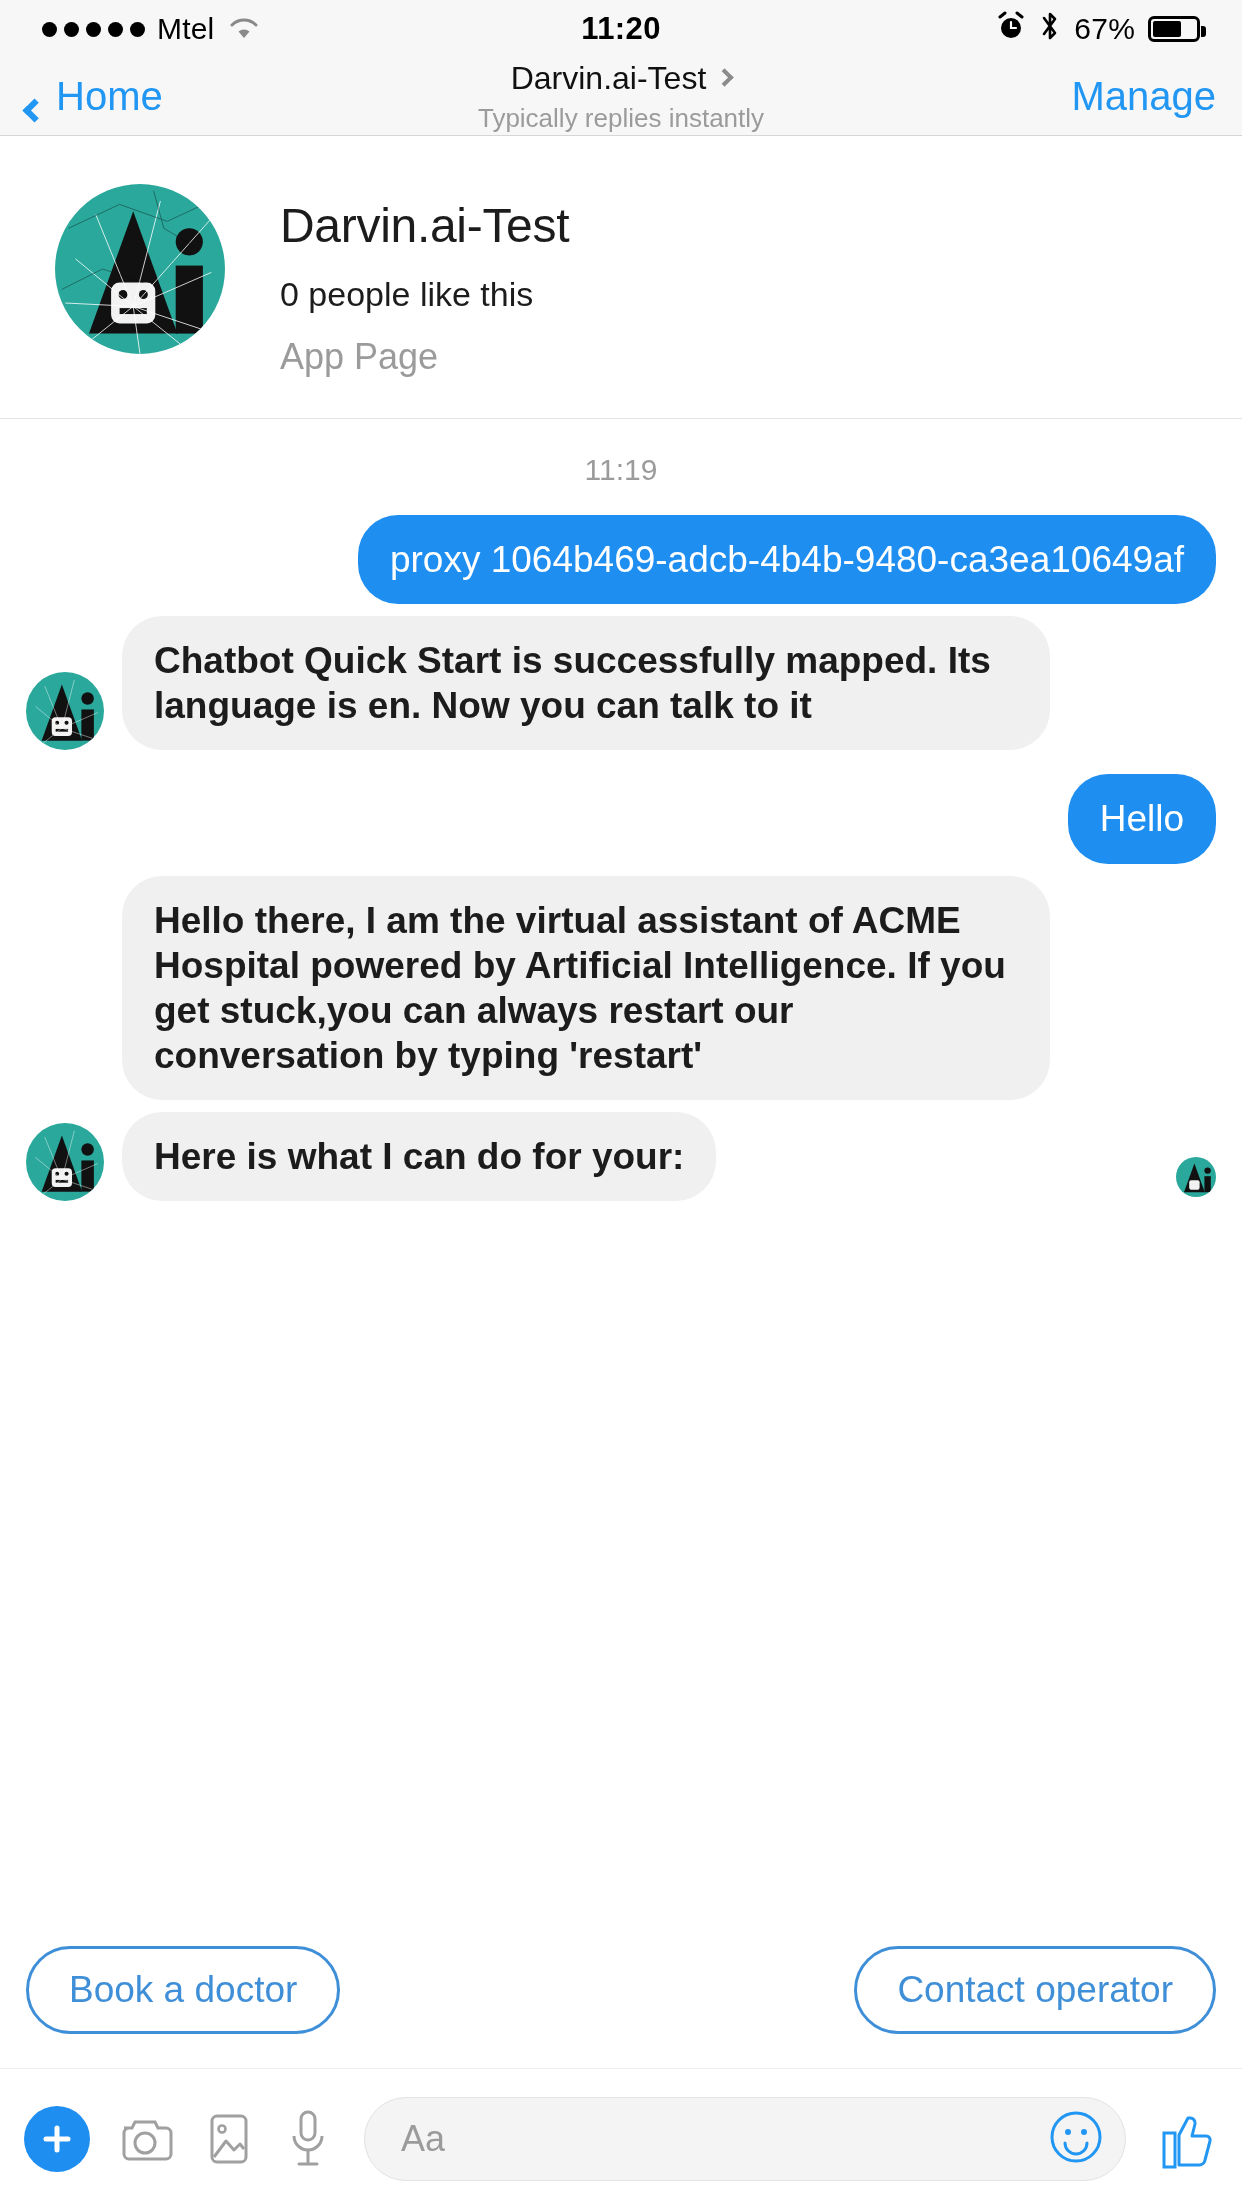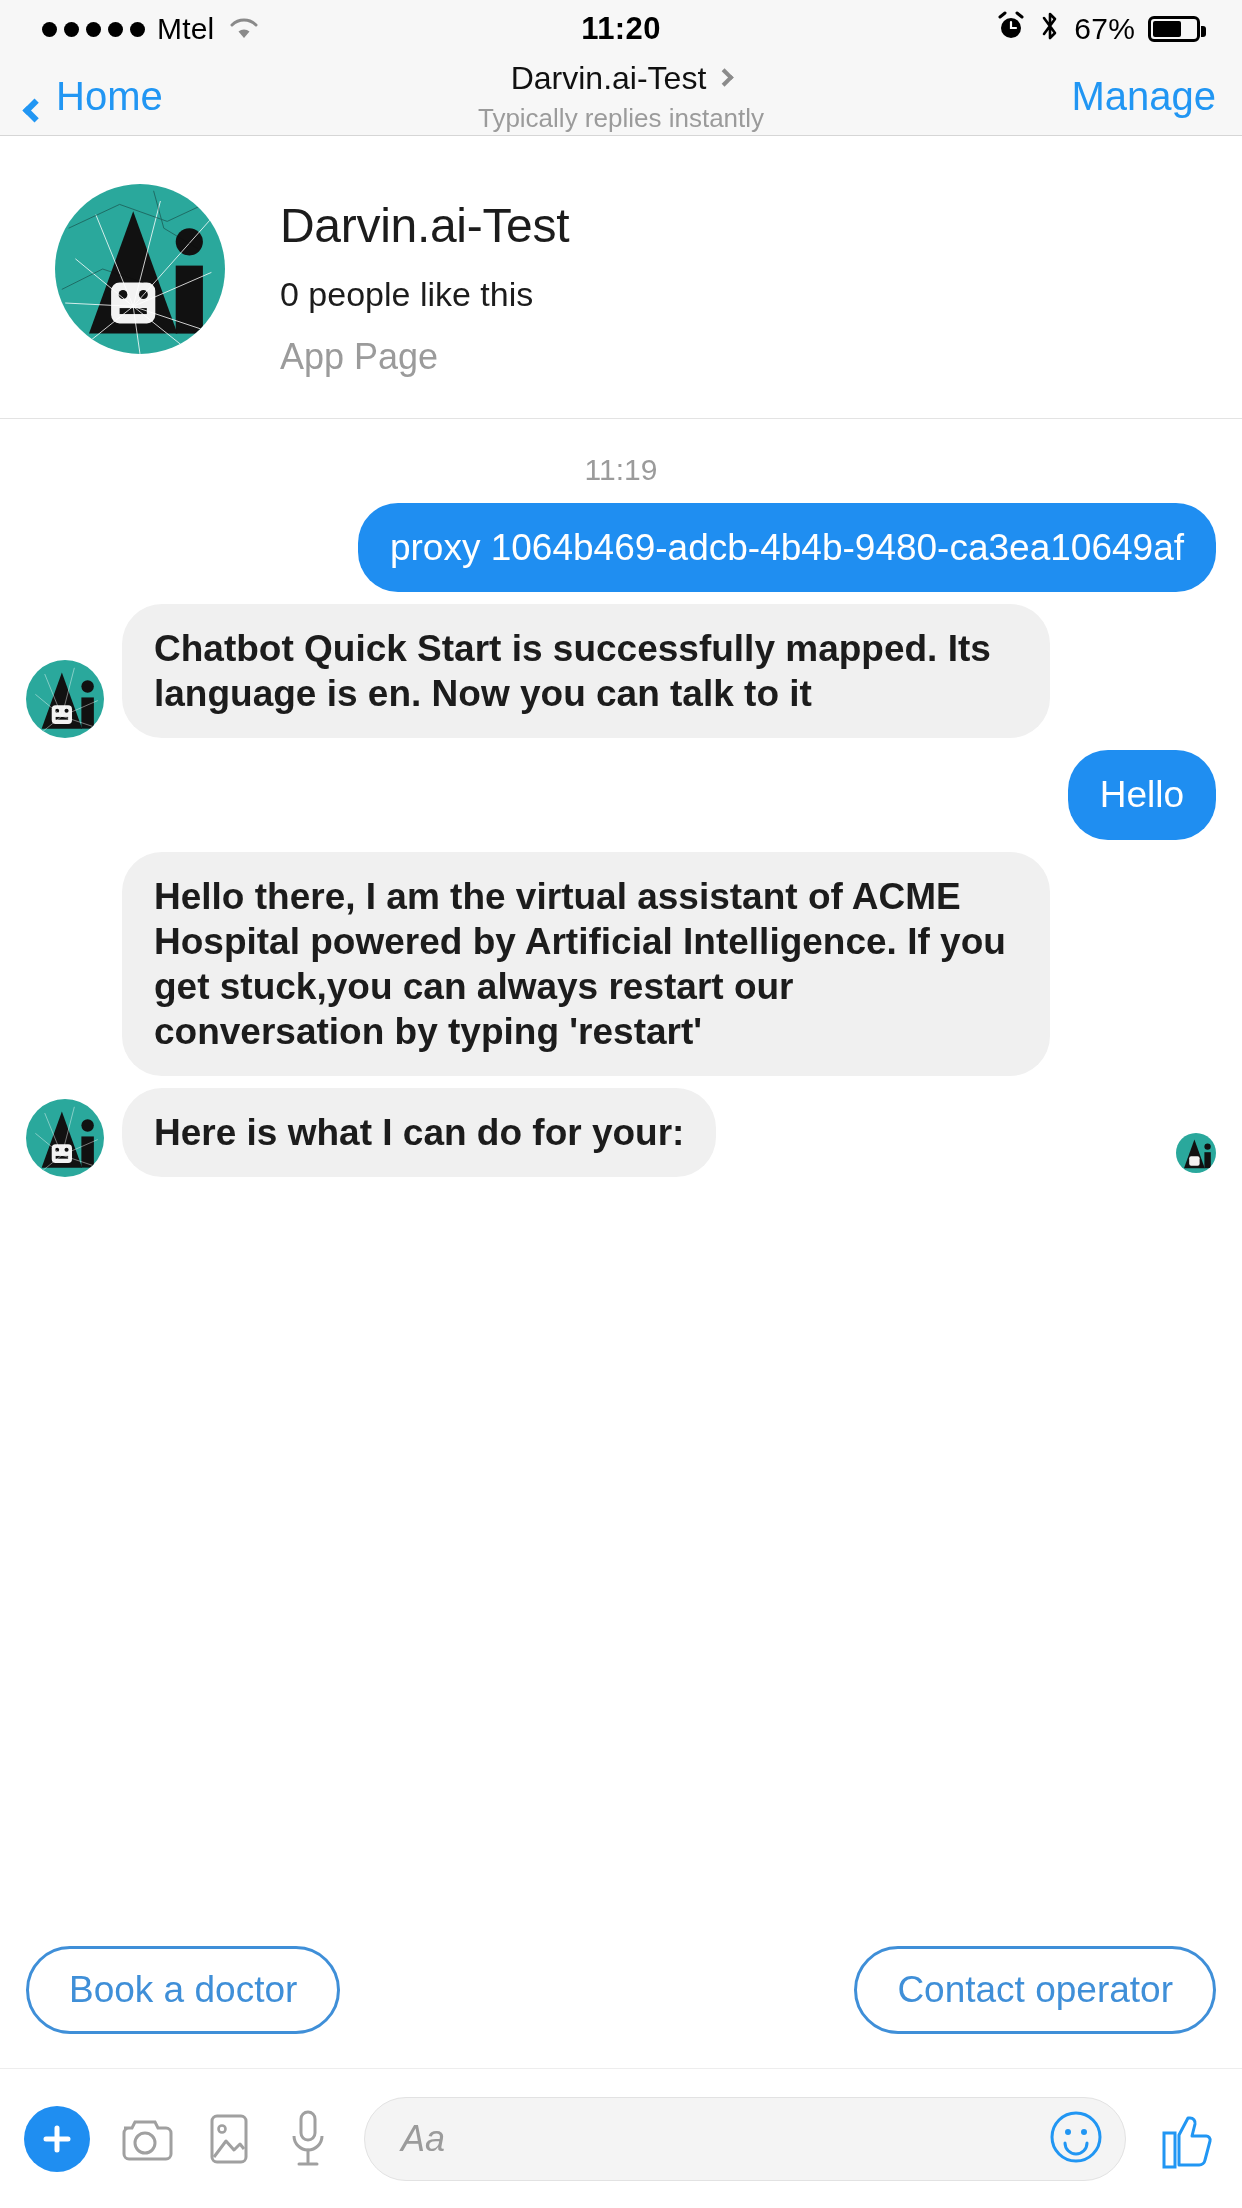--- a/index.html
+++ b/index.html
@@ -118,21 +118,21 @@
   }
   .avatar-spacer { width: 96px; flex: 0 0 auto; }
   .bubble {
     border-radius: 40px;
     padding: 22px 32px;
     font-size: 37px;
     line-height: 1.22;
     max-width: 78%;
     word-wrap: break-word;
   }
-  .bubble.blue { background: #1f8ef1; color: #ffffff; }
+  .bubble.blue { background: #1f8ef1; color: #ffffff; margin-top: 12px; }
   .bubble.gray { background: #f0f0f0; color: #1c1c1c; font-weight: bold; }
   .bubble.blue.wide { max-width: 50%; }
   .seen-avatar {
     width: 40px; height: 40px; margin-left: 10px; flex: 0 0 auto;
     align-self: flex-end; margin-bottom: 4px;
   }
 
   
   .quick-replies {
     display: flex; justify-content: space-between; gap: 13px;
@@ -164,21 +164,20 @@
     width: 66px; height: 66px; border-radius: 50%;
     background: #1f8ef1; flex: 0 0 auto;
     display: flex; align-items: center; justify-content: center;
   }
   .icon-btn { flex: 0 0 auto; display: flex; align-items: center; justify-content: center; }
   .input-wrap {
     flex: 1 1 auto; height: 84px; border-radius: 44px;
     background: #f4f4f4; border: 1px solid #e2e2e2;
     display: flex; align-items: center; padding: 0 20px 0 36px;
     margin: 0 6px;
-    font-style: italic;
   }
   .input-placeholder { flex: 1 1 auto; color: #9b9b9b; font-size: 36px; }
 </style>
 </head>
 <body>
 
 <div class="phone">
 
   <div class="status-bar">
     <div class="sb-left">

